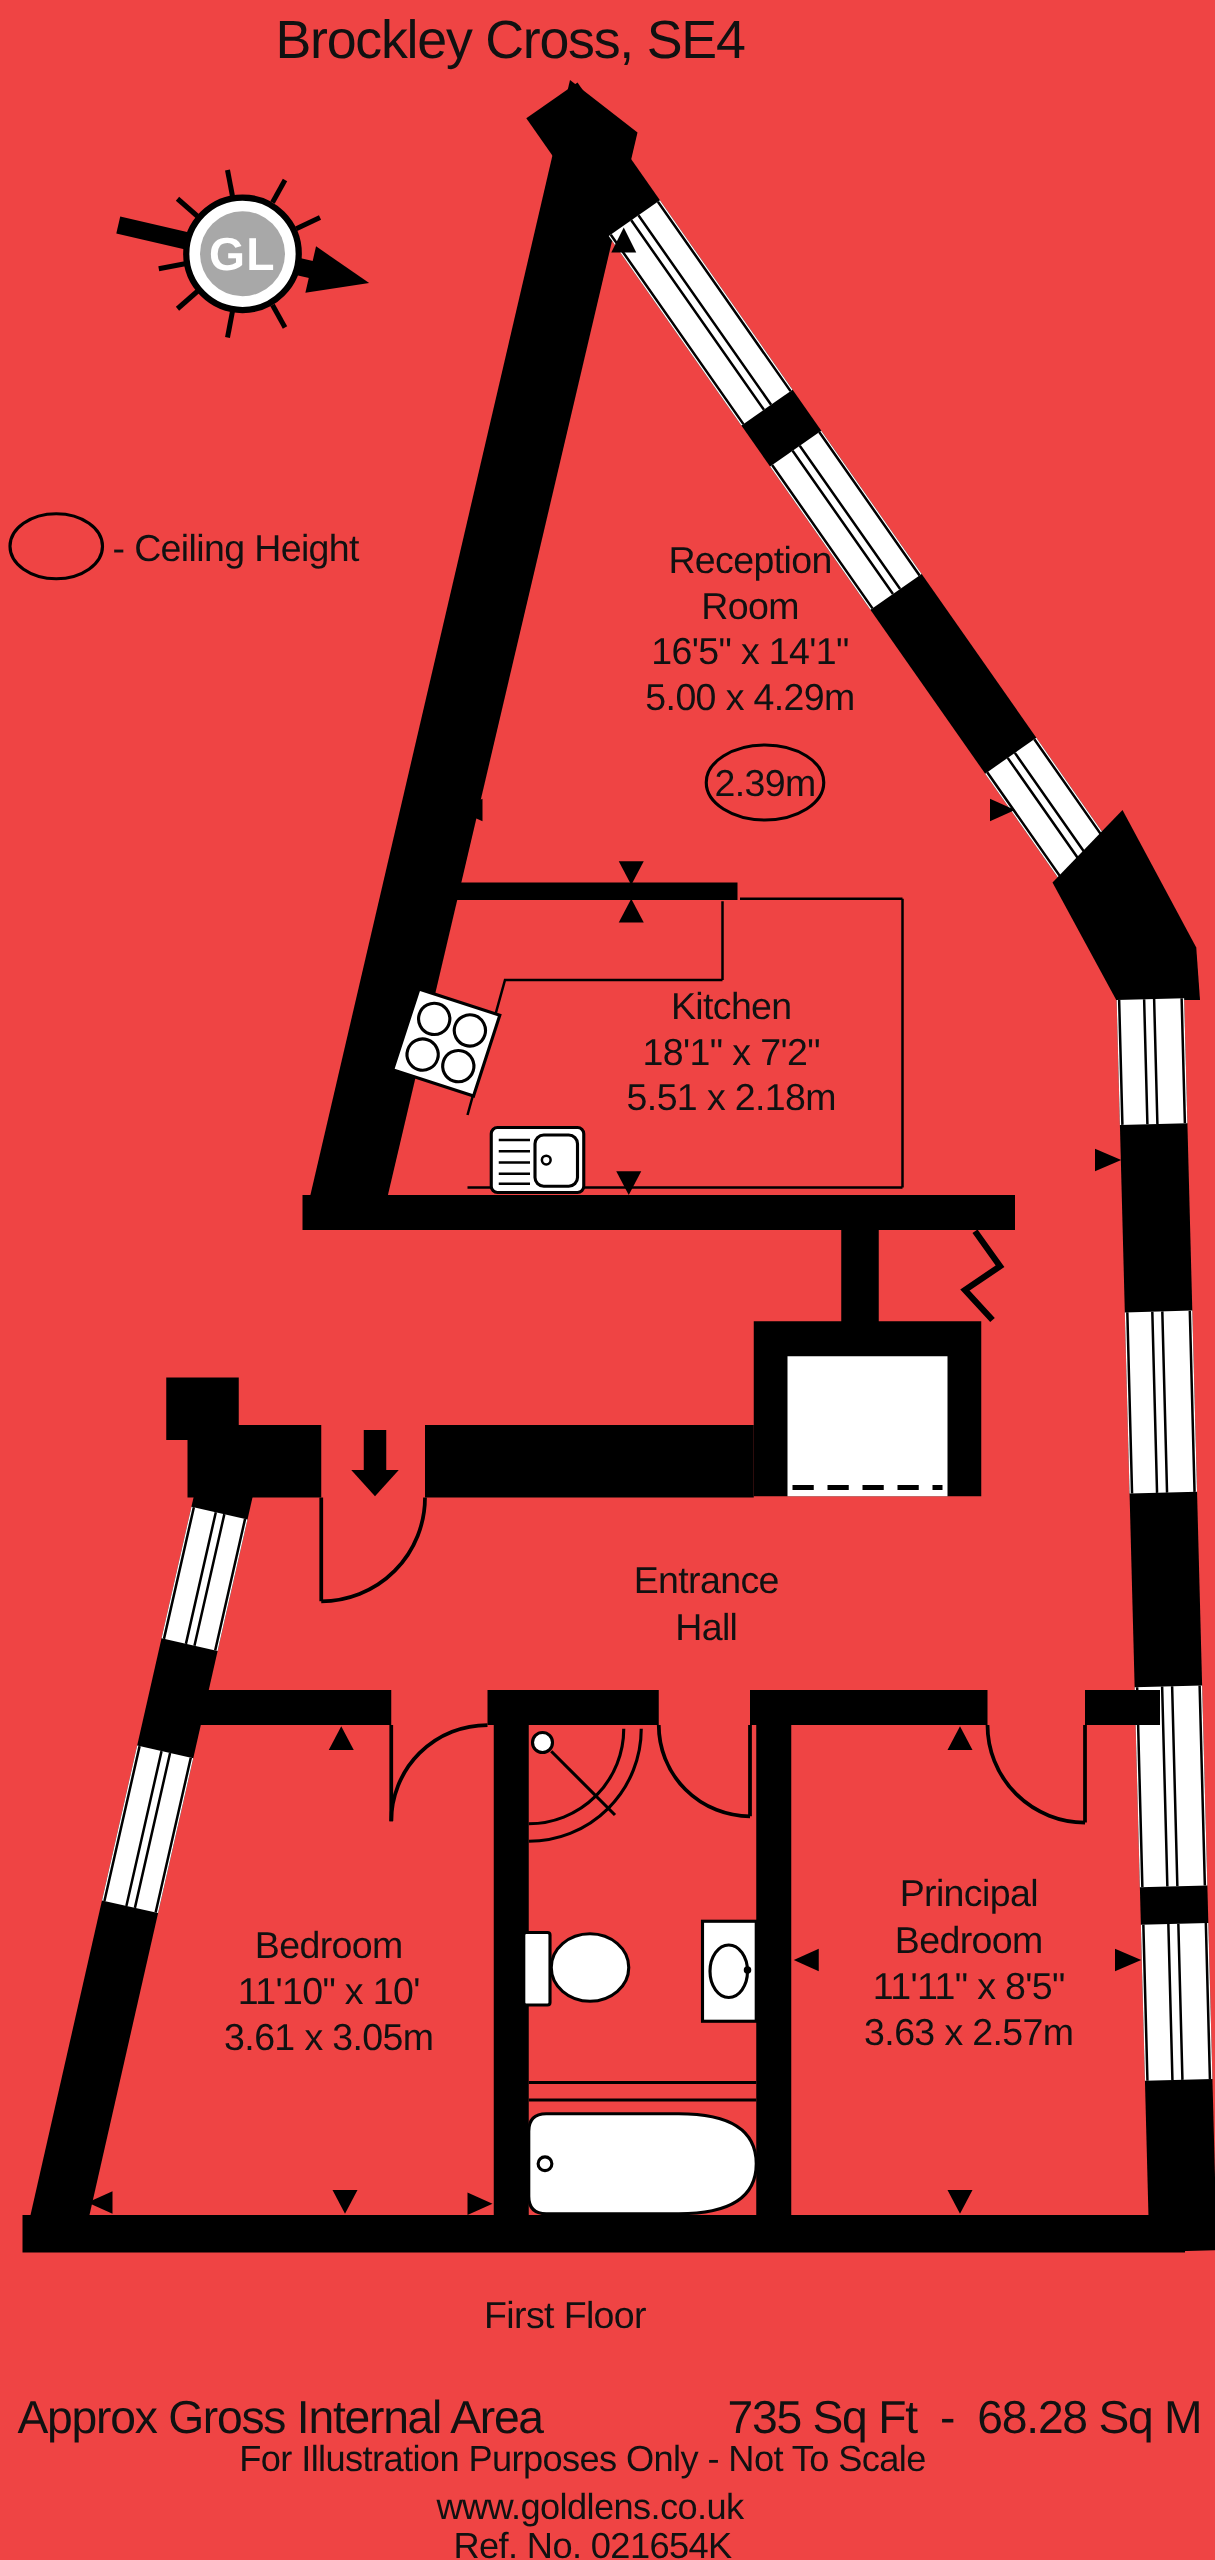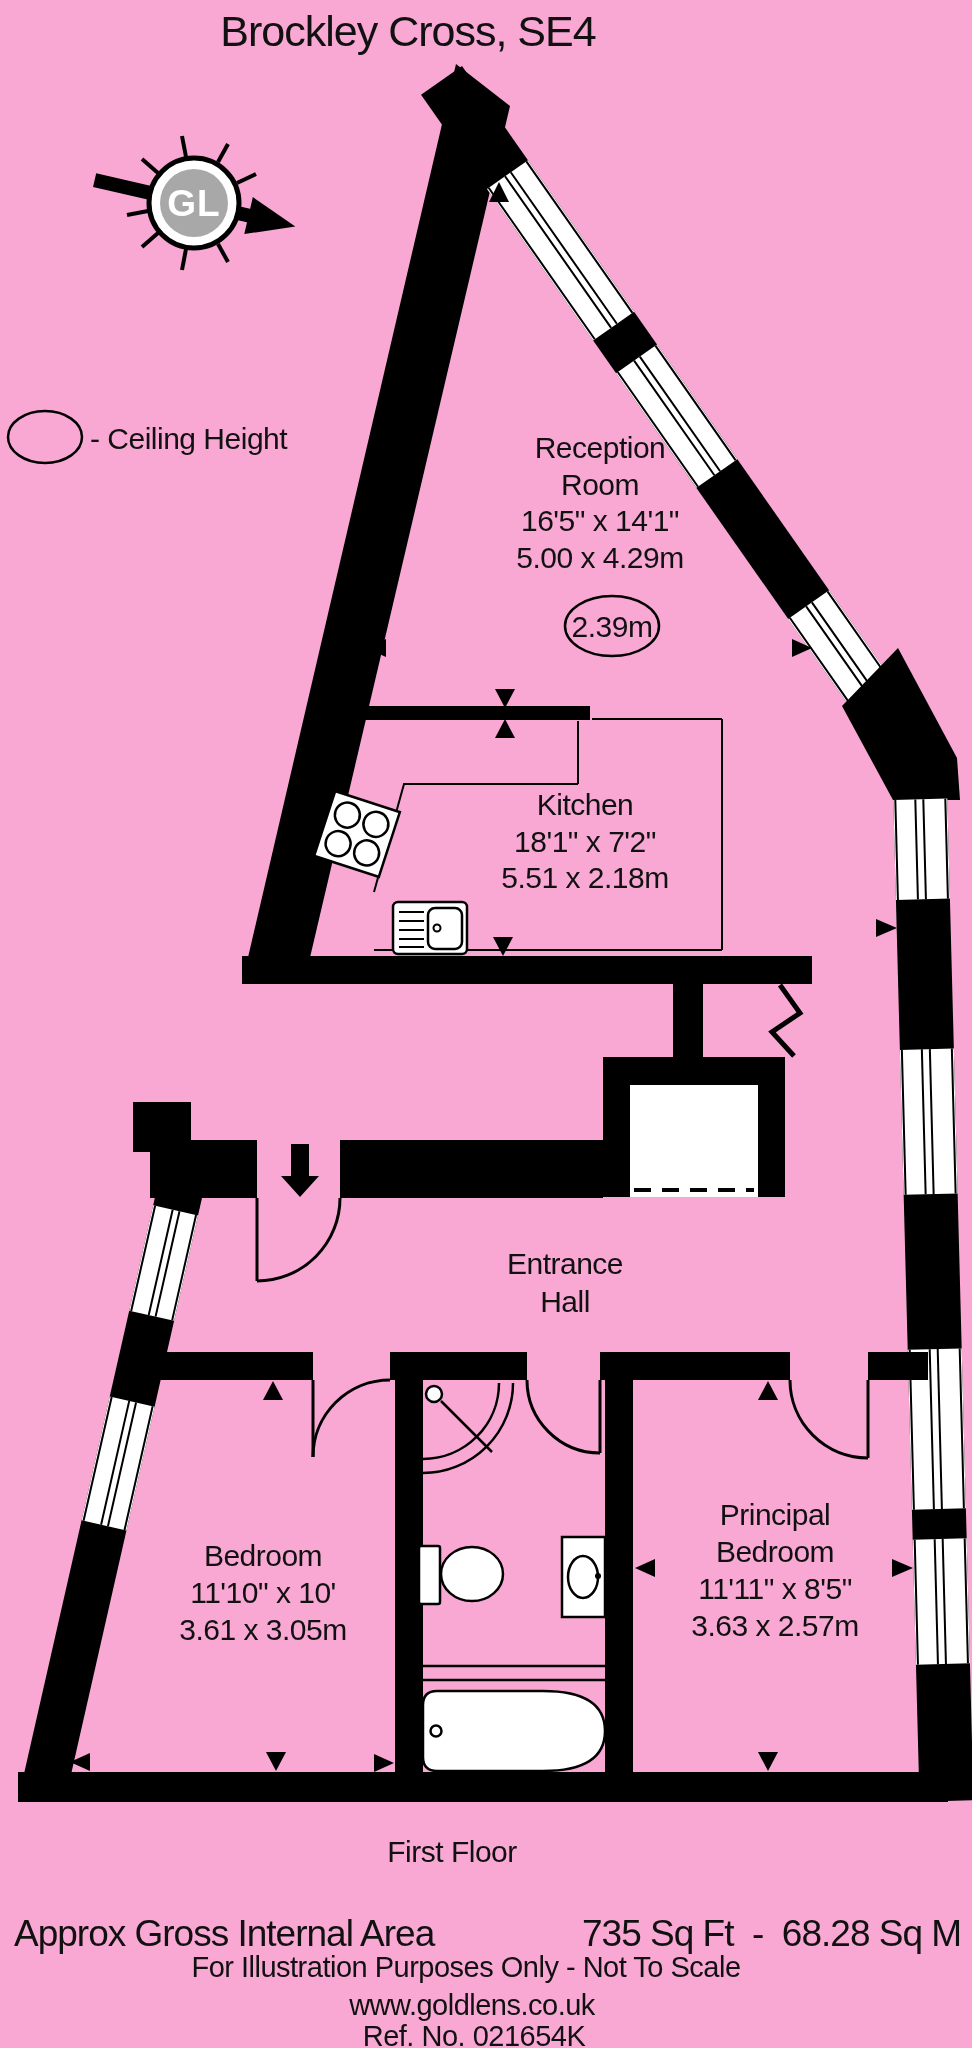--- a/index.html
+++ b/index.html
@@ -1,16 +1,16 @@
 <!DOCTYPE html>
 <html><head>
 <meta charset="utf-8">
 <style>
   html,body{margin:0;padding:0;background:#fff;}
-  .page{width:972px;height:2048px;position:relative;background:#f9a8d4;overflow:hidden;
+  .page{width:972px;height:2048px;position:relative;background:#ef4444;overflow:hidden;
         font-family:"Liberation Sans",sans-serif;}
   svg{display:block;}
   text{fill:#111;font-family:"Liberation Sans",sans-serif;letter-spacing:-0.5px;}
   .title{font-size:43px;letter-spacing:-1px;}
   .room{font-size:30px;}
   .foot-lg{font-size:37px;letter-spacing:-1px;}
   .foot-md{font-size:30px;}
   .foot-sm{font-size:29px;}
   .gl{font-size:37px;font-weight:bold;fill:#fff;letter-spacing:1px;}
   .wall{fill:#000;stroke:none;}

